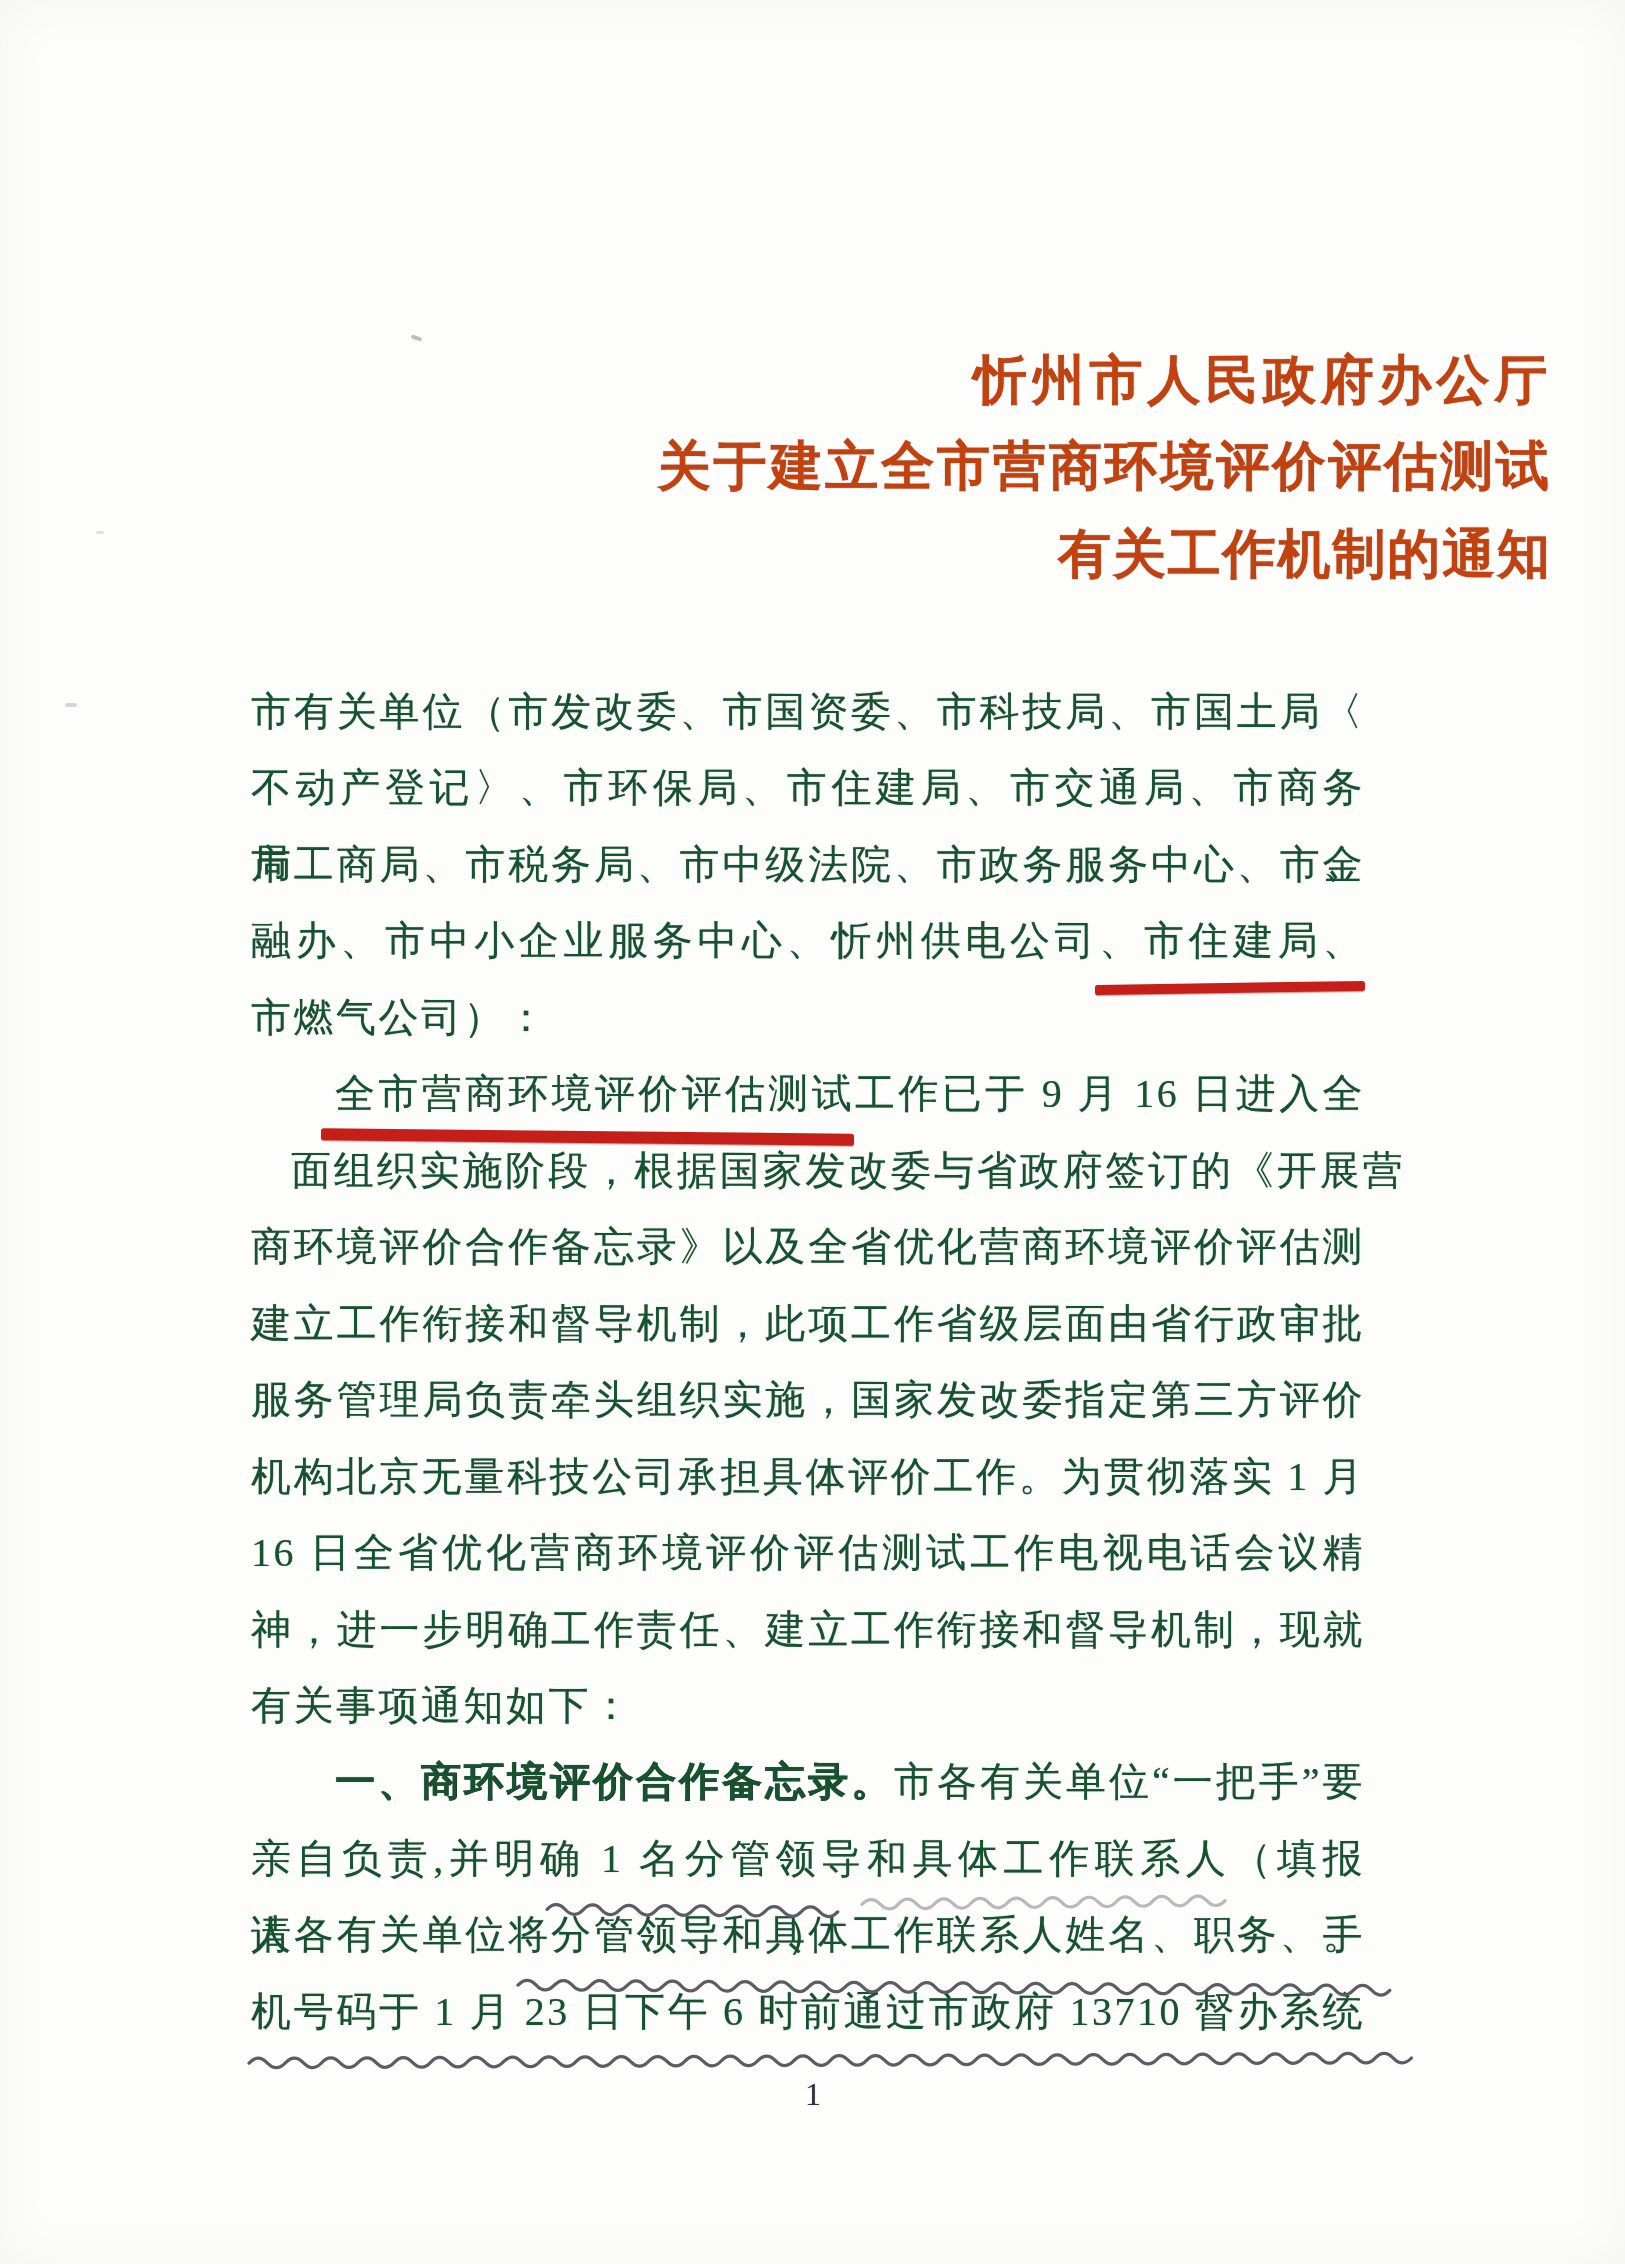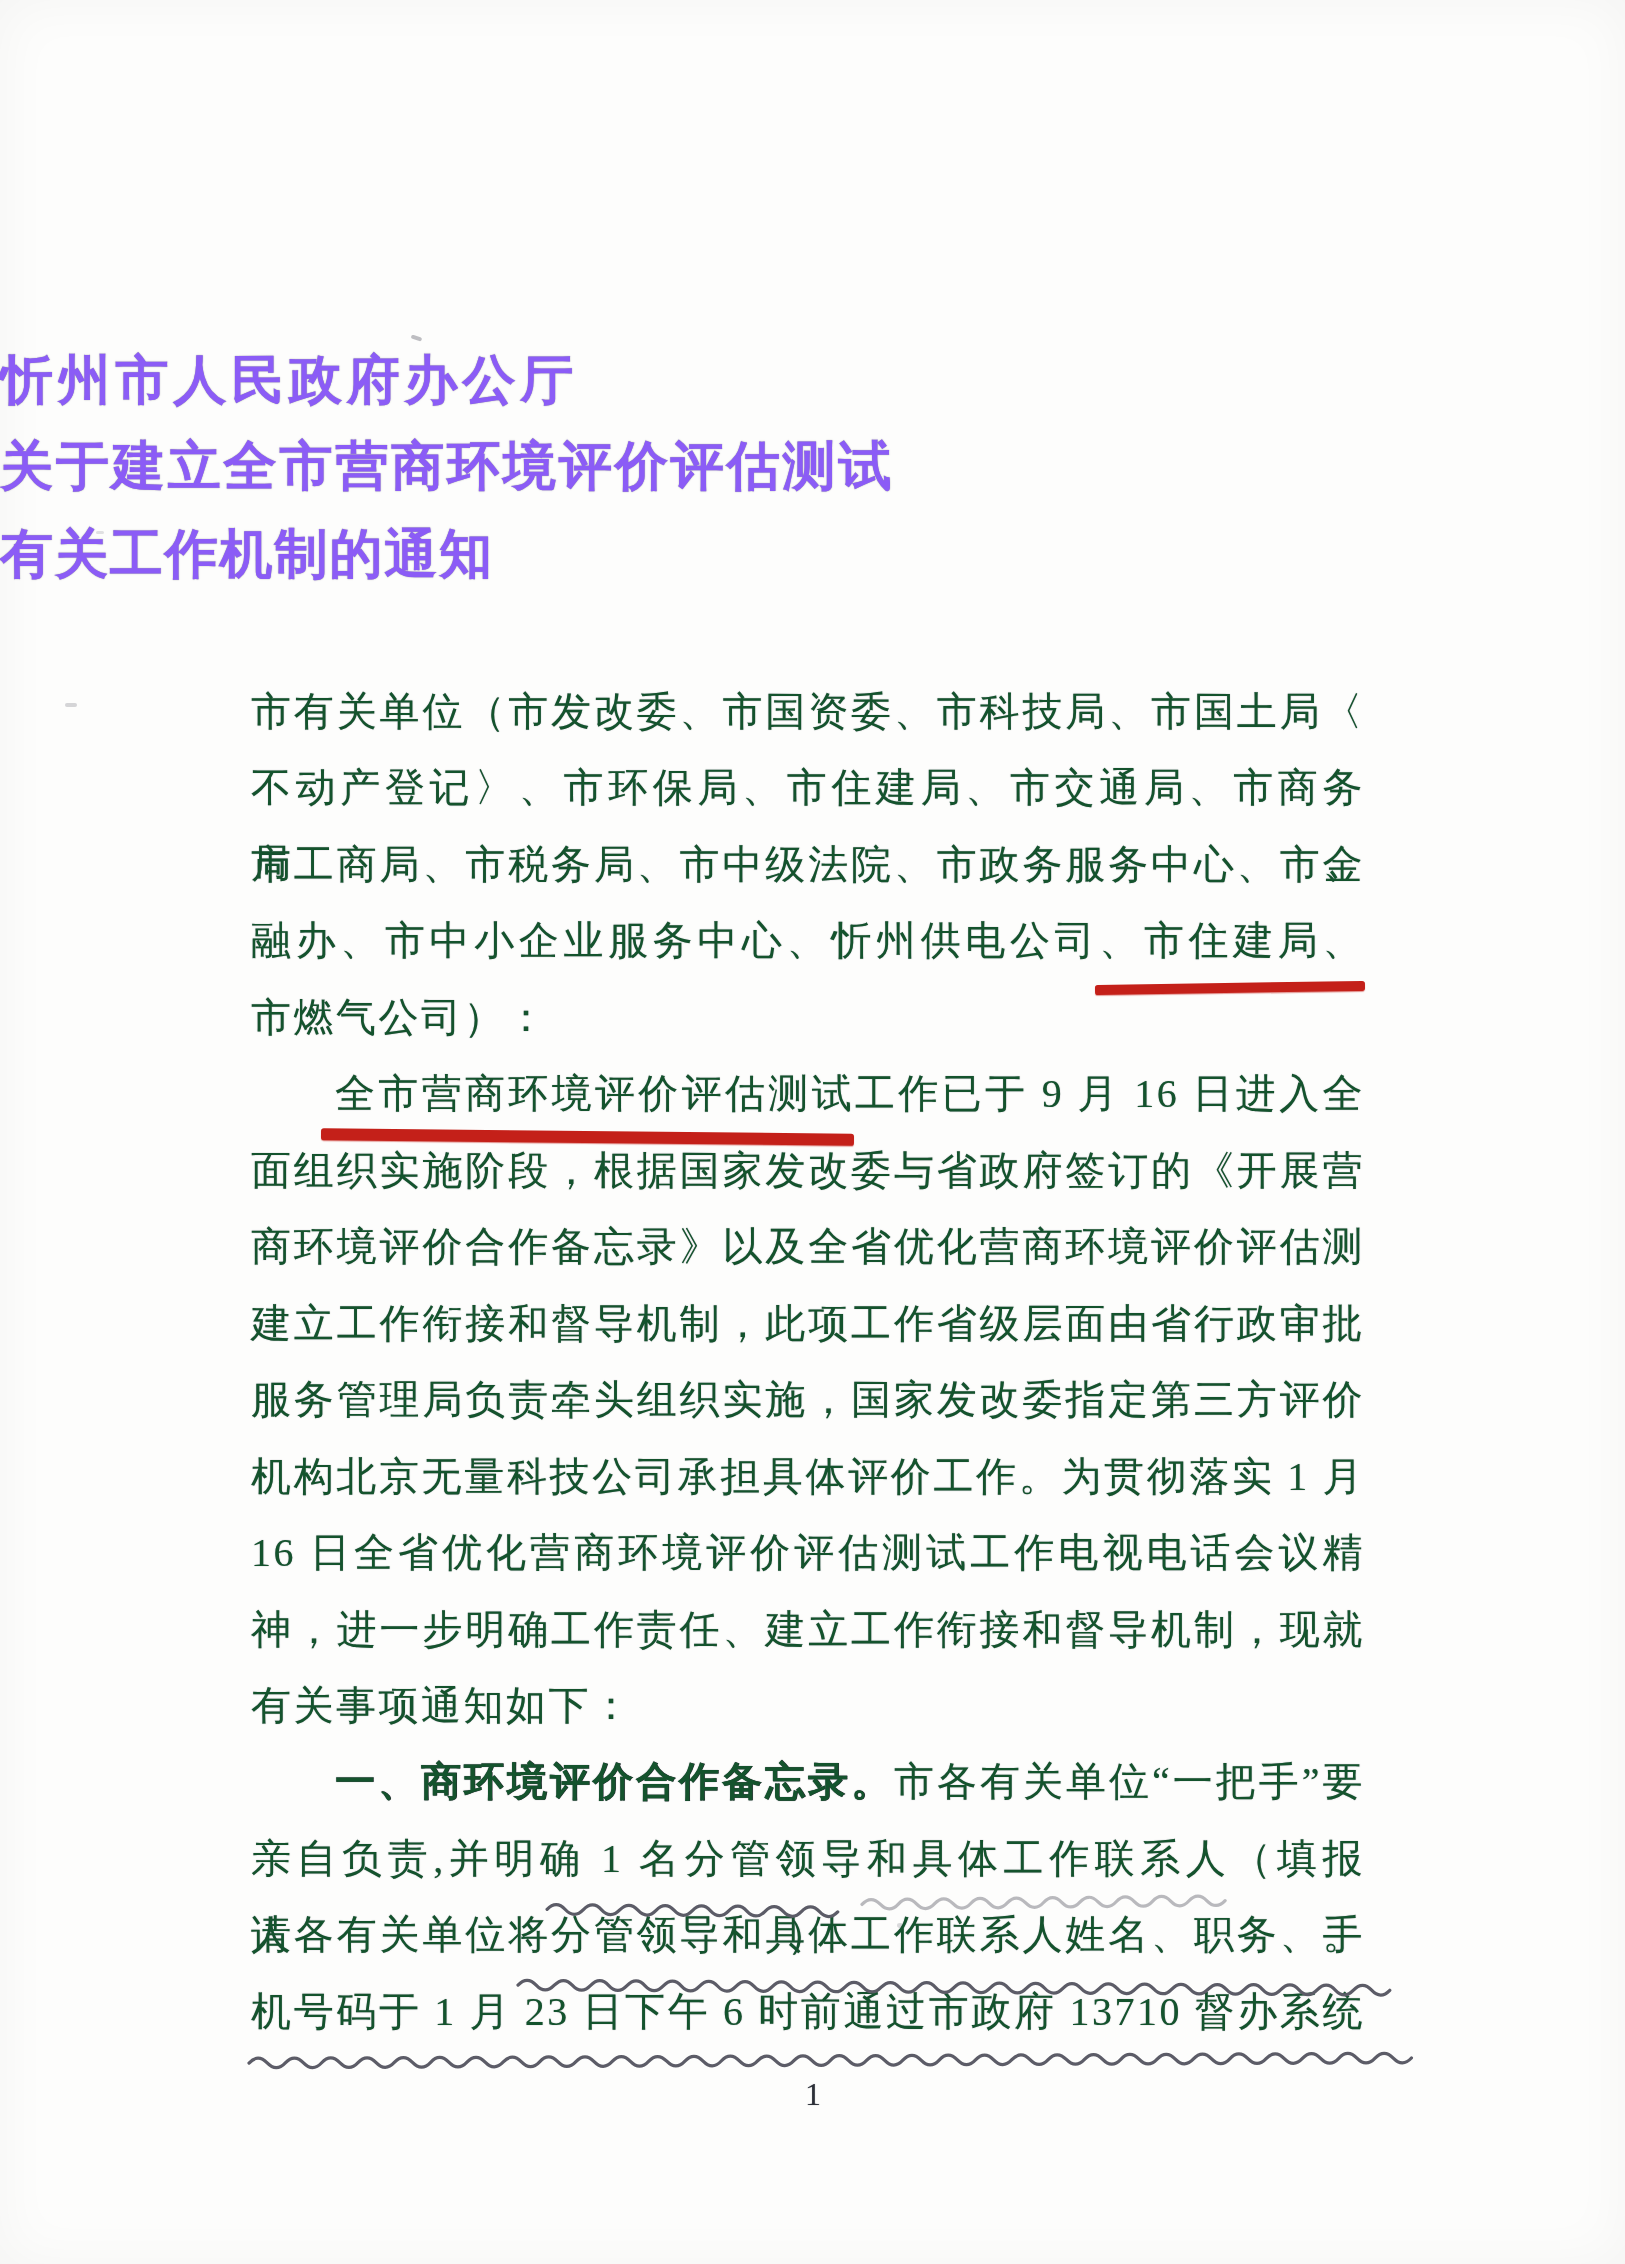--- a/index.html
+++ b/index.html
@@ -8,23 +8,23 @@
     width:1625px;height:2265px;
     margin:0 auto;
     background:#fdfdfc;
     overflow:hidden;
     font-family:"Liberation Serif","DejaVu Serif",serif;
     box-shadow:inset 0 0 57px rgba(0,0,0,0.04);
   }
   
   .title-line{
     position:absolute;left:0;width:1552px;
-    text-align:left;
+    text-align:right;
     font-weight:700;
-    color:#8b5cf6;
+    color:#c2410c;
     font-size:53px;line-height:67px;
     letter-spacing:2.9px;
     text-shadow:0 0 1.2px rgba(30,30,45,.55);
     white-space:nowrap;
   }
   .t1{top:347px;letter-spacing:4.8px;}
   .t2{top:433px;}
   .t3{top:521px;letter-spacing:1.9px;}
   
   .body-line{
@@ -33,21 +33,21 @@
     letter-spacing:2.5px;
     color:#14532d;
     text-shadow:0 0 1.1px rgba(55,55,75,.5);
     white-space:nowrap;
   }
   .just{white-space:normal;text-align:justify;text-align-last:justify;}
   .indent{text-indent:84px;}
   .seg-bold{font-weight:700;text-shadow:0.5px 0 0 #26262e,0 0 1.1px rgba(40,40,60,.6);}
   
   .l0 {top:674px;} .l1 {top:750px;} .l2 {top:827px;} .l3 {top:903px;}
-  .l4 {top:980px;} .l5 {top:1056px;} .l6 {top:1133px;} .l7 {top:1209px;}
+  .l4 {top:980px;} .l5 {top:1056px;} .l6 {top:1133px;margin-left:40px;} .l7 {top:1209px;}
   .l8 {top:1286px;} .l9 {top:1362px;} .l10{top:1439px;} .l11{top:1515px;}
   .l12{top:1592px;} .l13{top:1668px;} .l14{top:1744px;} .l15{top:1821px;}
   .l16{top:1897px;} .l17{top:1974px;}
   
   .red-bar{
     position:absolute;height:9.6px;border-radius:2.9px;
     background:#c42019;
     box-shadow:0 1px 1px rgba(196,32,25,.45);
   }
   .rb1{left:1095px;top:983px;width:270px;transform:rotate(-0.9deg);}

